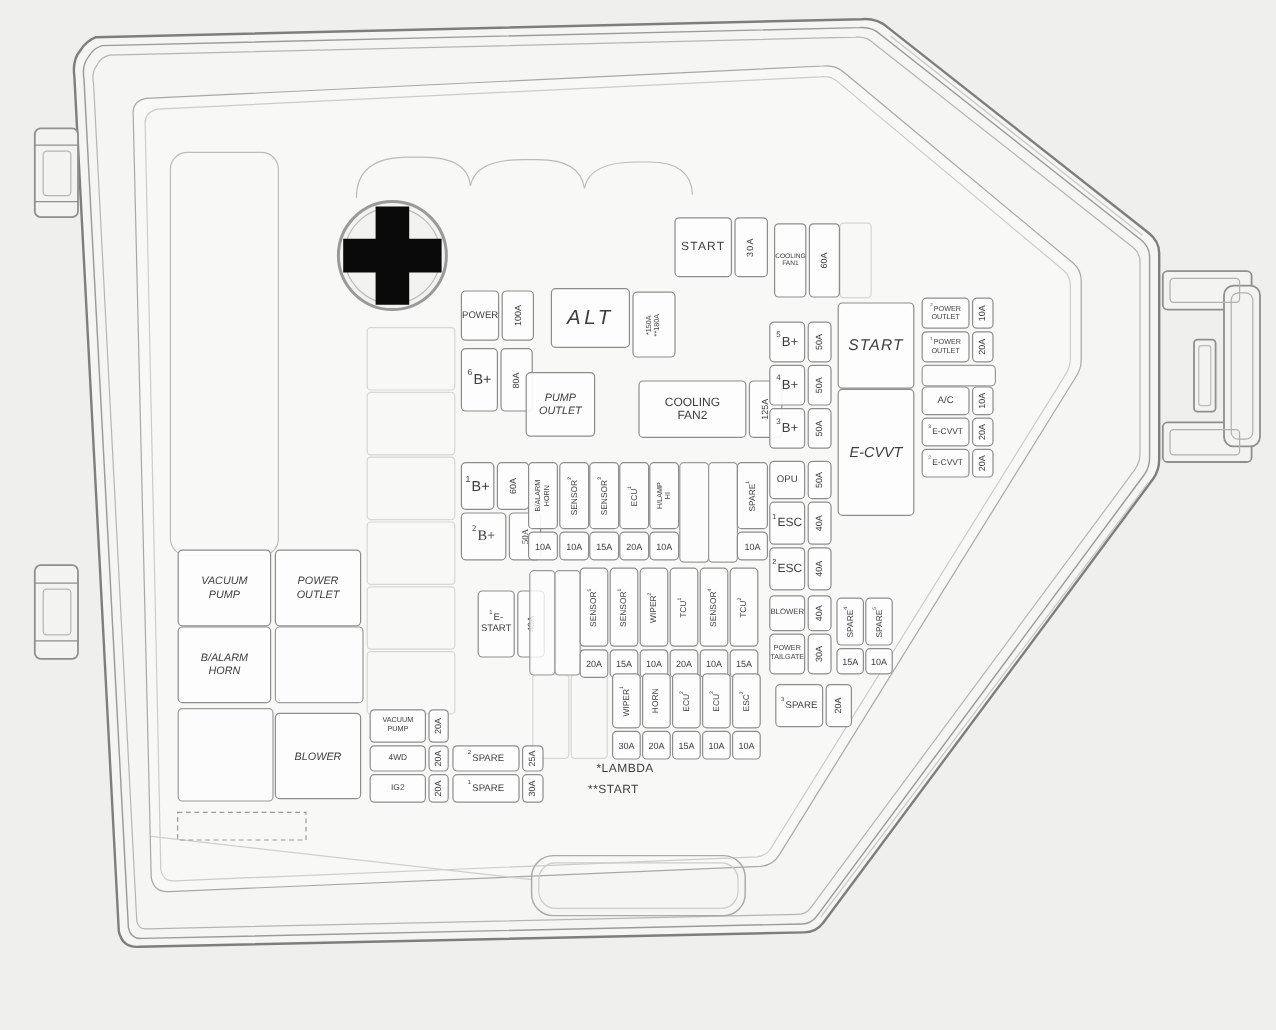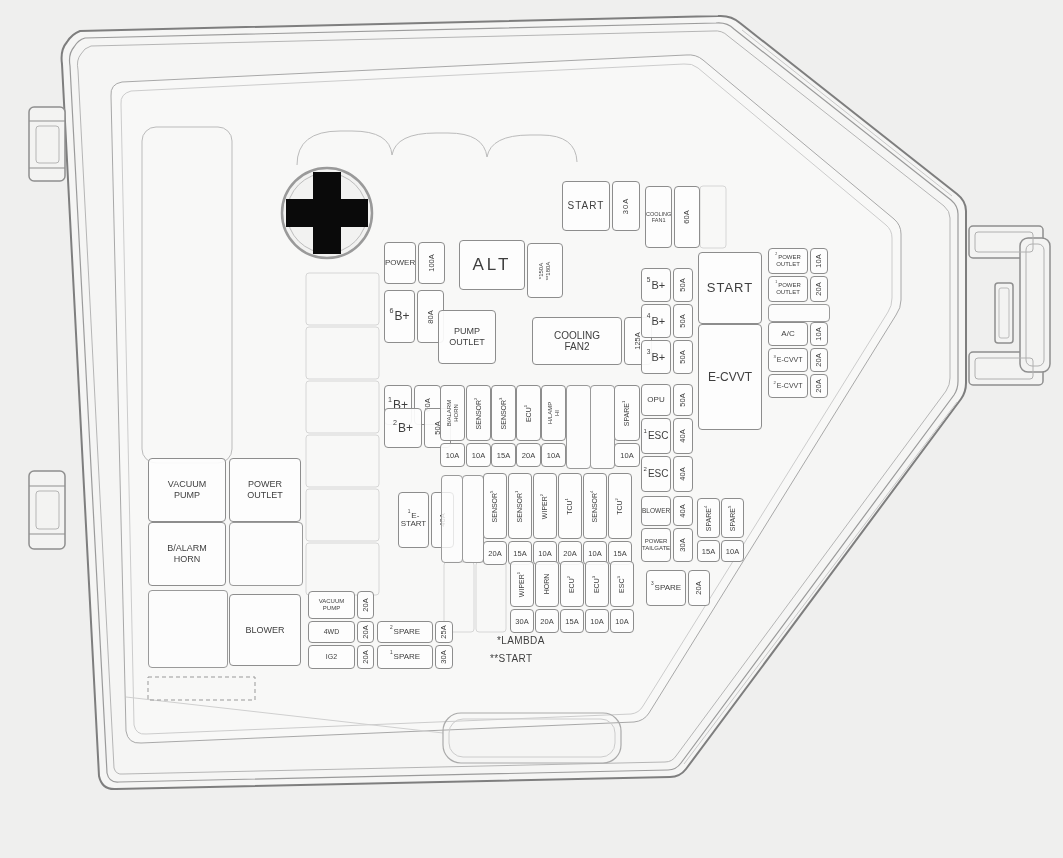--- a/index.html
+++ b/index.html
@@ -9,21 +9,21 @@
   .it{position:absolute;display:flex;font-size:8px;color:#3e3e3e;}
   .it.h{flex-direction:row;gap:2px;}
   .bxs{border:1.2px solid #8d8d8d;border-radius:4px;background:rgba(253,253,253,.93);}
   .it.h .hl{flex:1;display:flex;flex-direction:column;align-items:center;justify-content:center;line-height:1.12;text-align:center;}
   .it.h .hv{position:relative;flex:0 0 auto;}
   .roth{position:absolute;left:50%;top:50%;transform:translate(-50%,-50%) rotate(-90deg);font-size:7.5px;line-height:1.1;text-align:center;white-space:nowrap;}
   .it.v{flex-direction:column;gap:2px;}
   .it.v .vl{flex:1;position:relative;}
   .rotv{position:absolute;left:50%;top:50%;transform:translate(-50%,-50%) rotate(-90deg);line-height:1.1;text-align:center;white-space:nowrap;}
   .it.v .vv{display:flex;align-items:center;justify-content:center;font-size:7.5px;flex:0 0 auto;}
-  .it.box .bx{width:100%;height:100%;display:flex;flex-direction:column;align-items:center;justify-content:center;line-height:1.2;text-align:left;}
+  .it.box .bx{width:100%;height:100%;display:flex;flex-direction:column;align-items:center;justify-content:center;line-height:1.2;text-align:left;font-style:italic;}
   .it.empty{border:1.2px solid #9a9a9a;border-radius:4px;background:rgba(252,252,252,.8);}
   .it.note{border:none;background:none;align-items:center;letter-spacing:.4px;text-align:center;}
   sup.sup{font-size:.6em;display:inline-block;transform:translateY(-.3em);margin-right:1px;line-height:1;}
   .ln{white-space:nowrap;}
 </style>
 </head>
 <body>
 
 <div id="stage">
   <svg id="shell" width="1063" height="858" viewBox="0 0 1063 858">
@@ -151,21 +151,21 @@
       <div class="it h" style="left: 384px; top: 385px; width: 57px; height: 40px; font-size: 12px;">
         <div class="hl bxs">
           <div class="ln"><sup class="sup">1</sup><span>B+</span></div>
         </div>
         <div class="hv bxs" style="width: 25px;">
           <div class="roth">
             <div class="ln">60A</div>
           </div>
         </div>
       </div>
-      <div class="it h" style="left: 384px; top: 408px; width: 67px; height: 40px; font-size: 12px;">
+      <div class="it h" style="left: 384px; top: 427px; width: 67px; height: 40px; font-size: 12px; font-family: Liberation Serif, serif;">
         <div class="hl bxs">
           <div class="ln"><sup class="sup">2</sup><span>B+</span></div>
         </div>
         <div class="hv bxs" style="width: 25px;">
           <div class="roth">
             <div class="ln">50A</div>
           </div>
         </div>
       </div>
       <div class="it h" style="left: 532px; top: 317px; width: 120px; height: 48px; font-size: 10px;">

